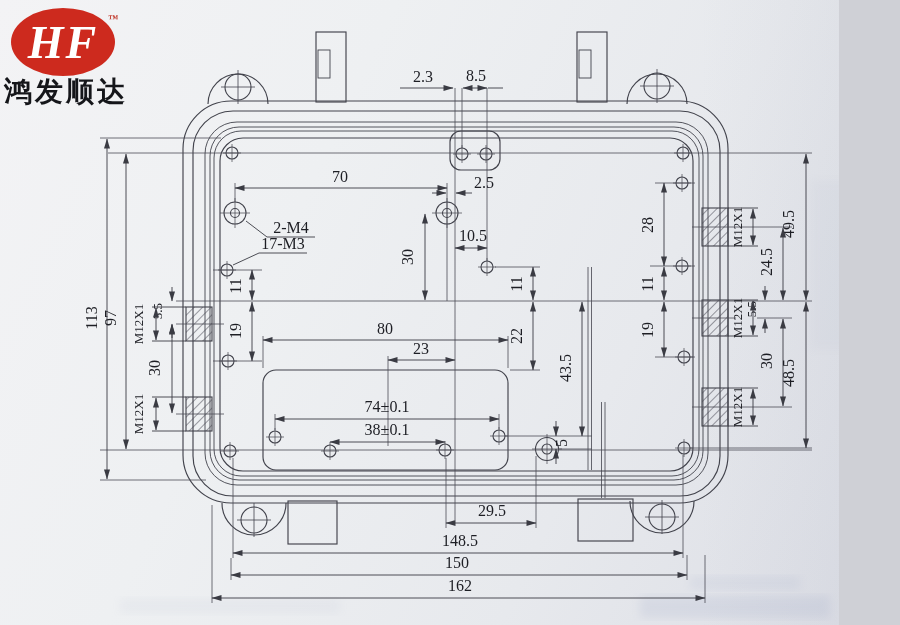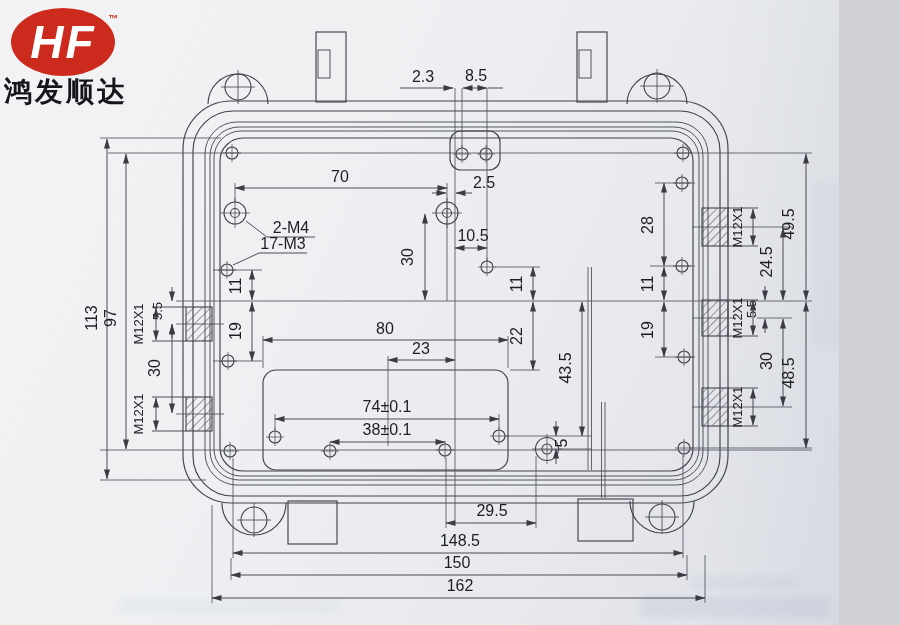--- a/index.html
+++ b/index.html
@@ -1,19 +1,19 @@
 <!DOCTYPE html>
 <html><head>
 <meta charset="utf-8">
 <style>
   html,body{margin:0;padding:0;background:#cfd0d6;}
   .page{
     position:relative;width:839px;height:625px;overflow:hidden;
     background:linear-gradient(115deg,#f3f3f5 0%,#eef0f2 35%,#e7e9ed 70%,#dddfe6 100%);
-    font-family:Liberation Sans, sans-serif;
+    font-family:Liberation Serif, serif;
   }
   svg{position:absolute;left:0;top:0;}
   text{fill:#1d1e24;}
   .dt{font-size:16px;}
   .dts{font-size:13px;}
   .lead{font-size:16px;}
   .body-ln{stroke:#42434c;stroke-width:1.15;fill:none;}
   .thin-ln{stroke:#4c4d57;stroke-width:0.8;fill:none;}
   .dim-ln{stroke:#3a3b43;stroke-width:0.9;fill:none;}
   .hatch-rect{stroke:#42434c;stroke-width:1.1;}

